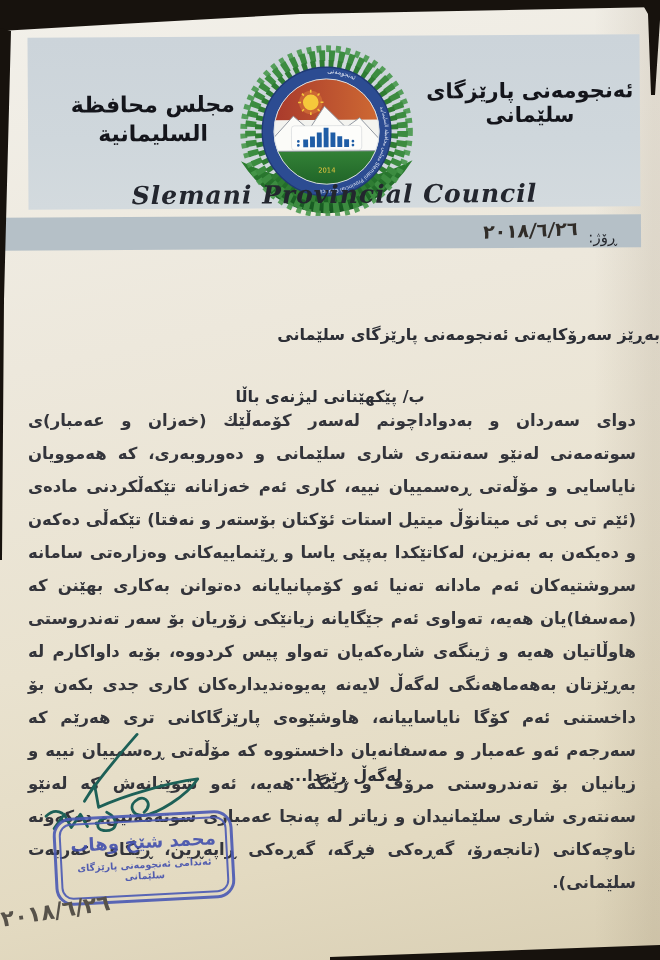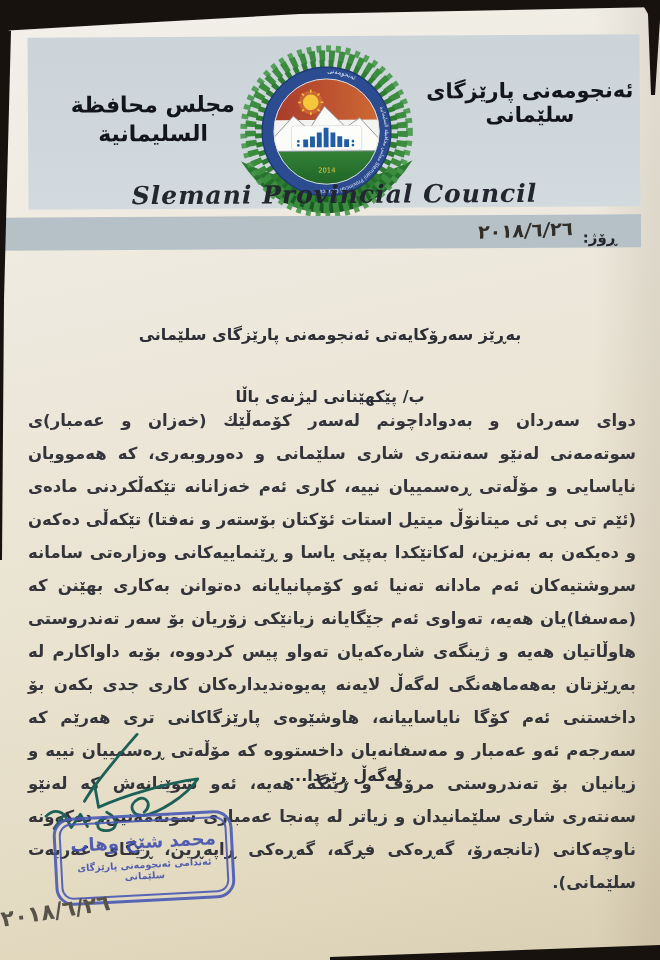--- a/index.html
+++ b/index.html
@@ -26,26 +26,26 @@
         font-size:21px;font-weight:bold;color:#14151b;}
   .script-name{position:absolute;left:0;right:0;top:144px;text-align:center;
         font-family:"DejaVu Serif",serif;font-style:italic;font-weight:bold;
         font-size:25px;color:#23262e;letter-spacing:1px;z-index:3;direction:ltr;}
   .logo-wrap{position:absolute;left:201px;top:-2px;width:195px;height:195px;z-index:2;}
   
   .date-band{position:absolute;left:0;top:216px;width:641px;height:33px;
         background:#b5c0c7;transform:rotate(-.3deg);z-index:2;
         display:flex;align-items:center;justify-content:flex-start;
         direction:rtl;padding:0;box-sizing:border-box;}
-  .date-band .lbl{font-size:15px;font-weight:bold;color:#24262c;margin-right:24px;margin-top:13px;}
+  .date-band .lbl{font-size:15px;font-weight:normal;color:#24262c;margin-right:24px;margin-top:13px;}
   .hand{direction:ltr;unicode-bidi:bidi-override;display:inline-block;}
   .date-band .val{font-size:19px;color:#312d29;letter-spacing:3px;
         transform:rotate(-2deg) skewX(-6deg);margin:0 10px 4px 0;font-weight:bold;}
   
-  .recipient{position:absolute;left:0;right:0;top:325px;text-align:center;
+  .recipient{position:absolute;left:0;right:0;top:325px;text-align:right;
         font-size:16px;font-weight:bold;color:#2d2f36;z-index:2;}
   .subject{position:absolute;left:0;right:0;top:363px;text-align:center;
         font-size:16px;font-weight:bold;color:#2d2f36;z-index:2;margin-top:24px;}
   .body-text{position:absolute;right:24px;top:404px;width:608px;direction:rtl;
         text-align:justify;font-size:16.5px;font-weight:bold;line-height:33px;
         color:#34353b;z-index:2;}
   .closing{position:absolute;left:253px;top:766px;font-size:16px;font-weight:bold;
         color:#2d2f36;z-index:2;margin-left:36px;}
   
   .signature{position:absolute;left:44px;top:724px;width:180px;height:122px;z-index:3;}

